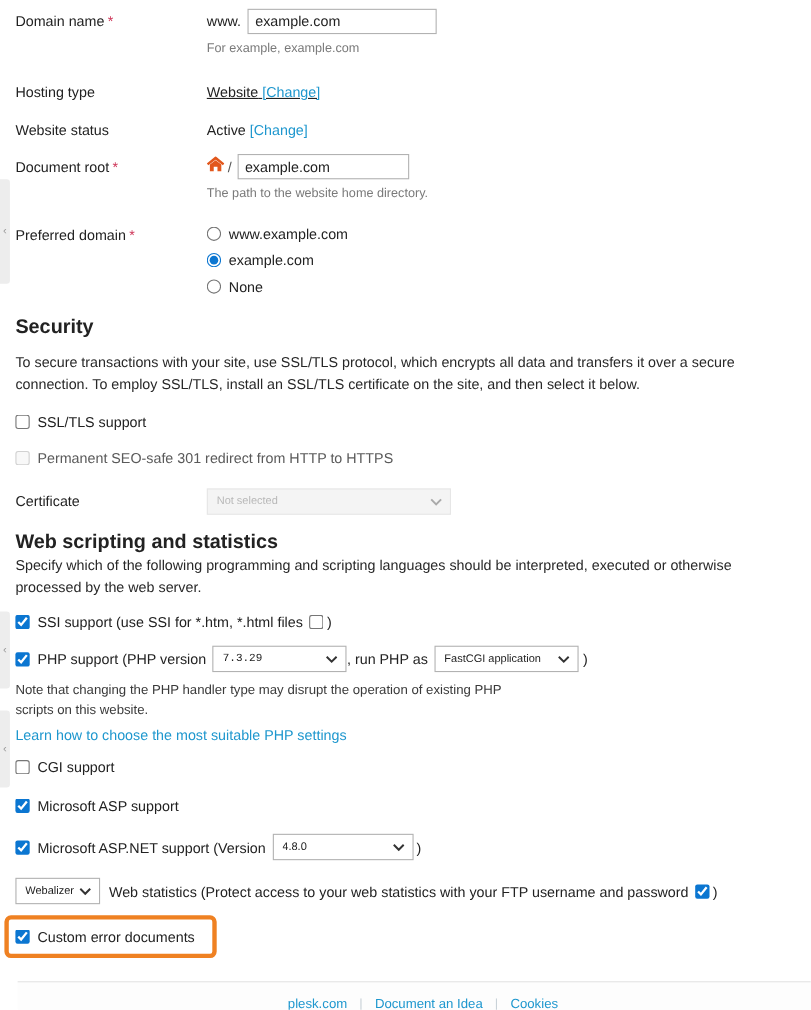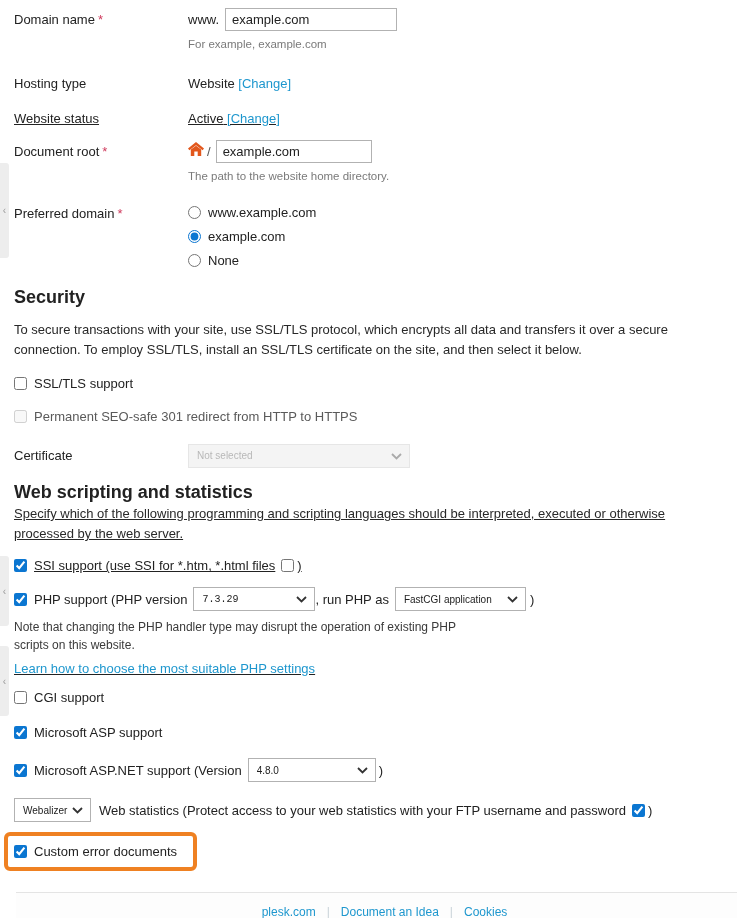--- a/index.html
+++ b/index.html
@@ -48,21 +48,21 @@
   }
   .footer {
     position:absolute; left:16px; top:892px; width:737px; height:39px;
     border-top:1px solid #e4e4e4; background:#fdfdfd;
     display:flex; align-items:center; justify-content:center; font-size:12px;
   }
   .footer a { color:#1e97ce; text-decoration:none; margin:0 11px; }
   .footer .sep { color:#c9d2d8; }
   .home-ic { display:inline-block; vertical-align:middle; margin-top:-2px; }
   .slash { color:#555; margin:0 5px 0 3px; }
-  .mb18 { margin-bottom:18px; } .mb16 { margin-bottom:16px; } .mb14 { margin-bottom:14px;text-decoration:underline; }
+  .mb18 { margin-bottom:18px; } .mb16 { margin-bottom:16px; } .mb14 { margin-bottom:14px; }
   .mb20 { margin-bottom:20px; } .mb10 { margin-bottom:10px; } .mb12 { margin-bottom:12px; }
 </style>
 </head>
 <body>
 
 <div class="content">
 
   
   <div class="frow">
     <div class="flabel">
@@ -74,21 +74,21 @@
         <input class="text" style="width: 172px;" type="text" value="example.com">
       </div>
       <div class="hint">For example, example.com</div>
     </div>
   </div>
   <div class="mb18"></div>
 
   
   <div class="frow mb16">
     <div class="flabel">Hosting type</div>
-    <div class="ctrl" style="padding-top:4px;">
+    <div class="ctrl" style="padding-top:4px;text-decoration:underline;">
       <span>Website</span>
       <a class="lnk" href="#">[Change]</a>
     </div>
   </div>
 
   
   <div class="frow mb14">
     <div class="flabel">Website status</div>
     <div class="ctrl" style="padding-top:4px;">
       <span>Active</span>

